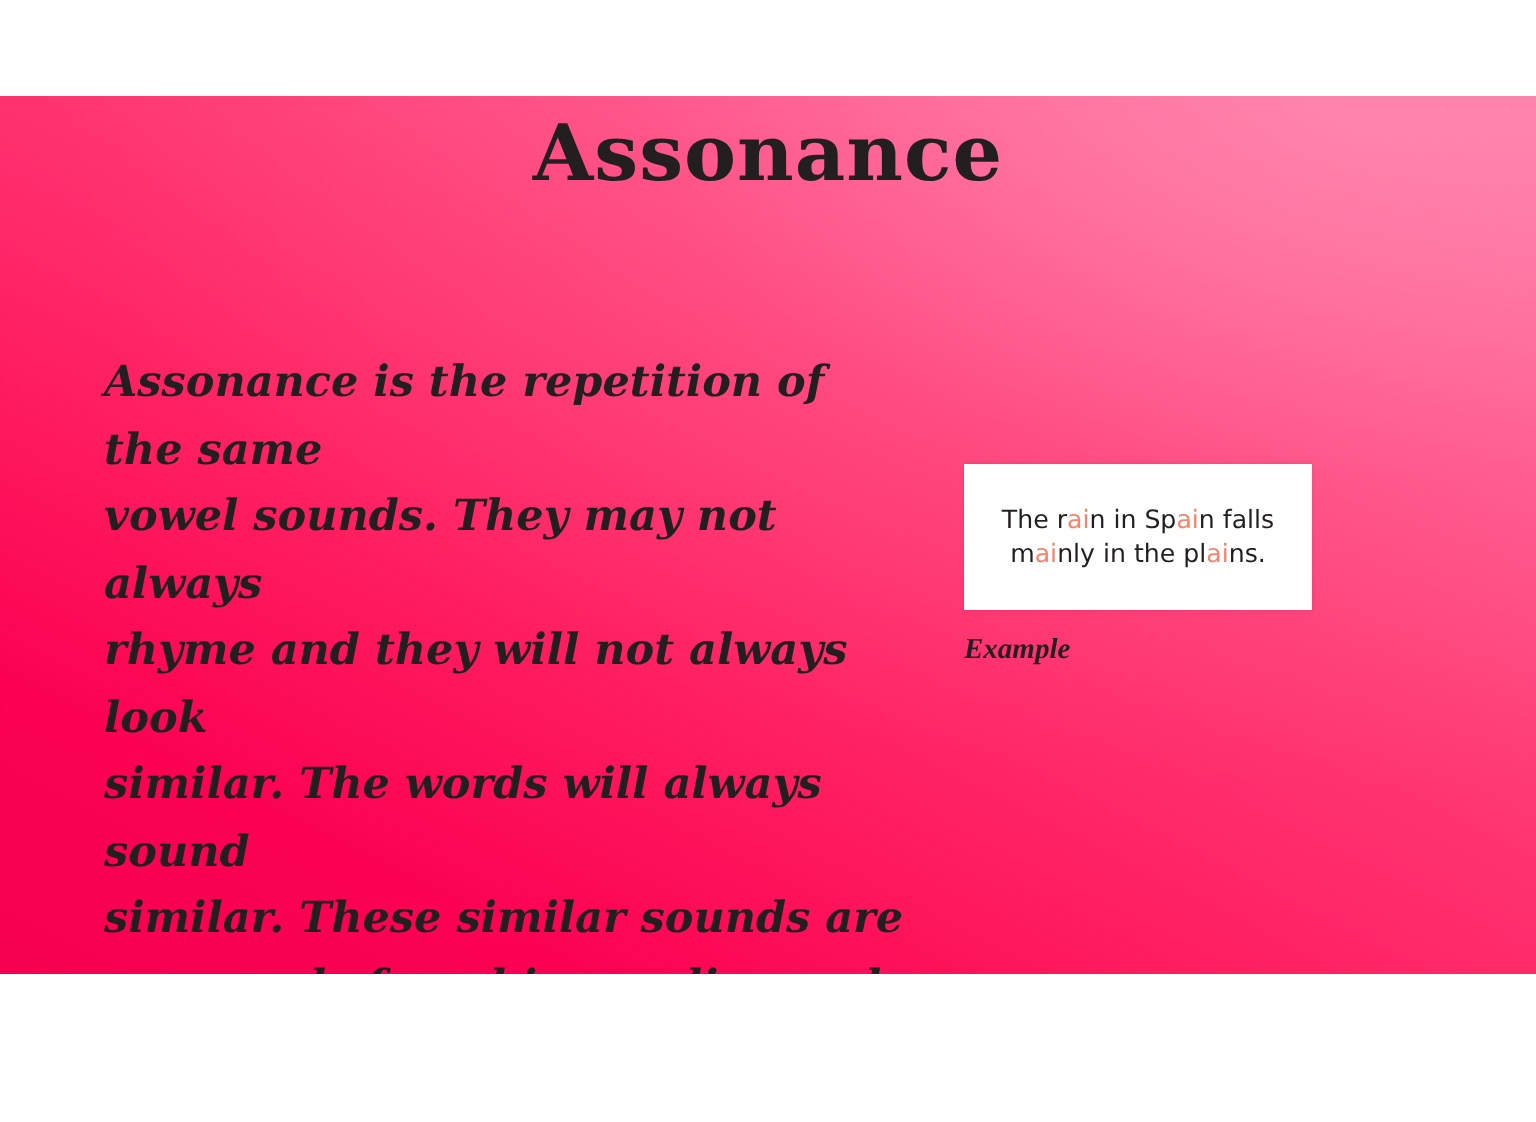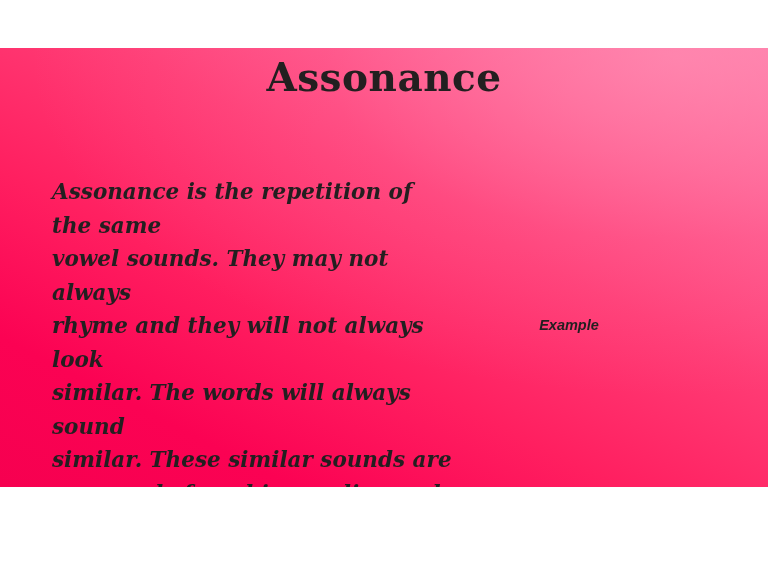--- a/index.html
+++ b/index.html
@@ -111,22 +111,22 @@
   .vowel {
     color: #f4846b;
   }
 
   
   #example-caption {
     position: absolute;
     left: 482px;
     top: 318px;
     width: 174px;
-    text-align: center;
-    font-family: Liberation Sans, sans-serif;
+    text-align: left;
+    font-family: Liberation Serif, serif;
     font-style: italic;
     font-weight: 700;
     font-size: 14.5px;
     line-height: 1;
     color: #231f20;
     z-index: 3;
   }
 
   
   .band {
@@ -149,19 +149,25 @@
   <div id="title">Assonance</div>
 
   <div id="body-text">Assonance is the repetition of the same
 vowel sounds. They may not always
 rhyme and they will not always look
 similar. The words will always sound
 similar. These similar sounds are
 commonly found in one line and not
 reoccurring throughout the paragraph.</div>
 
+  <div id="example-card">
+    <div id="example-card-text">
+      <span><span>The r</span><span class="vowel">ai</span><span>n in Sp</span><span class="vowel">ai</span><span>n falls</span></span><br>
+      <span><span>m</span><span class="vowel">ai</span><span>nly in the pl</span><span class="vowel">ai</span><span>ns.</span></span>
+    </div>
+  </div>
 
   <div id="example-caption">Example</div>
 
   <div id="band-top" class="band"></div>
   <div id="band-bottom" class="band"></div>
 
 </div>
 
 </body></html>

